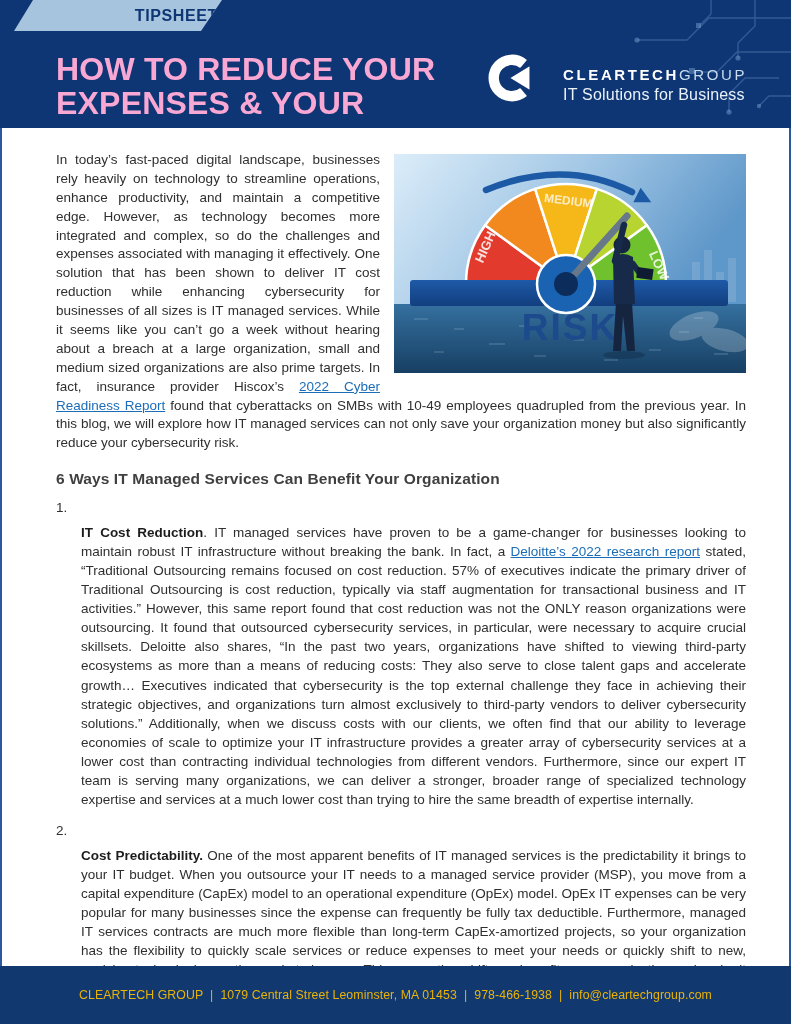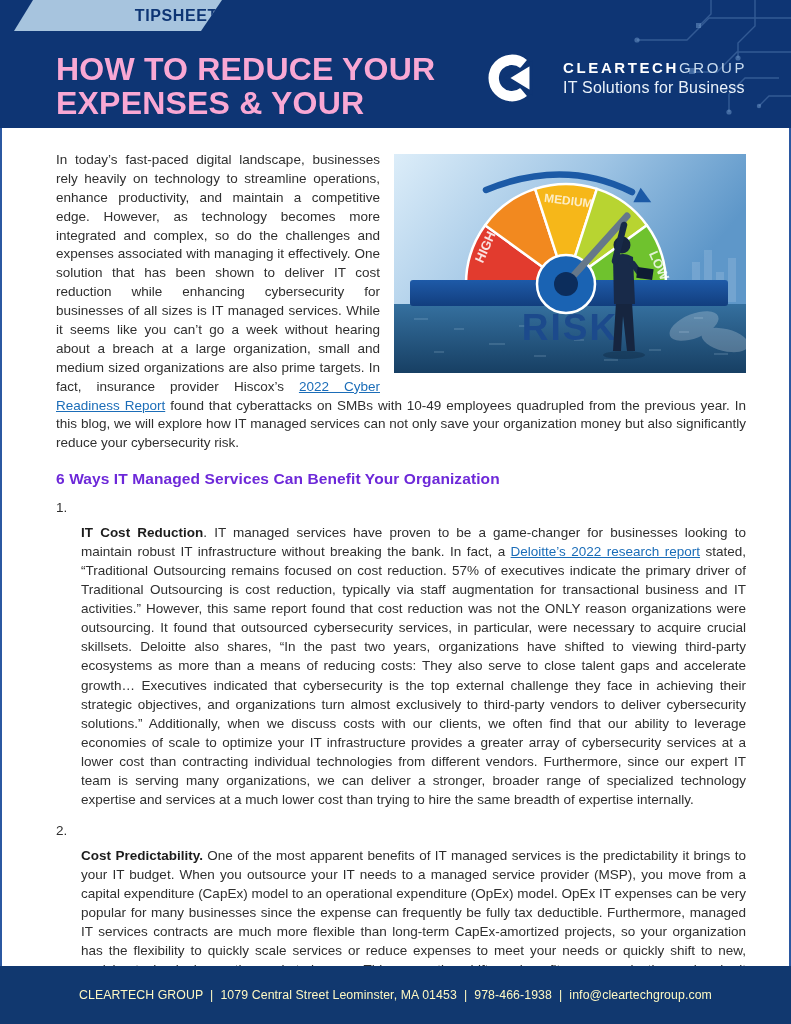--- a/index.html
+++ b/index.html
@@ -17,53 +17,53 @@
   .tab{
     position:absolute; left:0; top:0; width:222px; height:31px;
     background:#A7C4DE; clip-path:polygon(33px 0px, 222px 0px, 201px 31px, 14px 31px);
     color:#0E3574; font-weight:800; font-size:16px; letter-spacing:.6px;
     line-height:31px; text-align:right;
   }
   .title{
     position:absolute; left:56px; top:52px; width:520px;
     color:#f9a8d4; font-weight:700; font-size:32px; line-height:34px; letter-spacing:.2px;
   }
-  .logo{ position:absolute; right:44px; top:52px; display:flex; align-items:center; gap:24px; }
+  .logo{ position:absolute; right:44px; top:52px; display:flex; align-items:flex-end; gap:24px; }
   .logo-icon{ width:52px; height:52px; flex:none; }
   .logo-name{ font-size:15px; letter-spacing:2.6px; white-space:nowrap; }
   .logo-name .b{ font-weight:700; color:#ffffff; }
   .logo-name .l{ font-weight:400; color:#C9DCEF; }
   .logo-tag{ font-size:16px; color:#EAF2FA; margin-top:3px; letter-spacing:.2px; }
   
   .content-wrap{
     flex:1 1 auto; background:#fff; overflow:hidden;
     border-left:2px solid #2B58A1; border-right:2px solid #2B58A1;
   }
   .content{ padding:23px 43px 0 54px; color:#303030; }
   .figure{
     float:right; width:352px; height:219px; margin:3px 0 10px 14px;
   }
   .figure svg{ display:block; width:100%; height:100%; }
   p.body-text{
     text-align:justify; font-size:13.5px; line-height:1.4; color:#2f2f2f;
   }
   a.doc-link{ color:#1B6DB8; text-decoration:underline; cursor:pointer; }
   h2.section-heading{
-    clear:both; font-size:15.5px; font-weight:700; color:#6d28d9;
+    clear:both; font-size:15.5px; font-weight:700; color:#404040;
     margin:17px 0 11px 0; letter-spacing:.1px;
   }
   .olist .item{ display:flex; margin-bottom:13px; }
   .olist .num{ flex:none; width:25px; font-size:13.5px; line-height:1.4; color:#2f2f2f; }
   .olist .itext{ flex:1 1 auto; text-align:justify; font-size:13.5px; line-height:1.41; color:#2f2f2f;margin-top:24px; }
   .olist .ititle{ font-weight:700; color:#1c1c1c; }
   
   .footer{
     height:58px; background:#11386F; flex:none;
     display:flex; flex-direction:column; justify-content:center; align-items:center; row-gap:1px;
-    color:#fef9c3; font-size:12.3px; letter-spacing:.1px;
+    color:#eab308; font-size:12.3px; letter-spacing:.1px;
   }
   .footer div{ white-space:pre; }
 </style>
 </head>
 <body>
 
 <div class="page">
 
   <div class="header">
     <svg class="circuit" width="250" height="125" viewBox="0 0 250 125">

